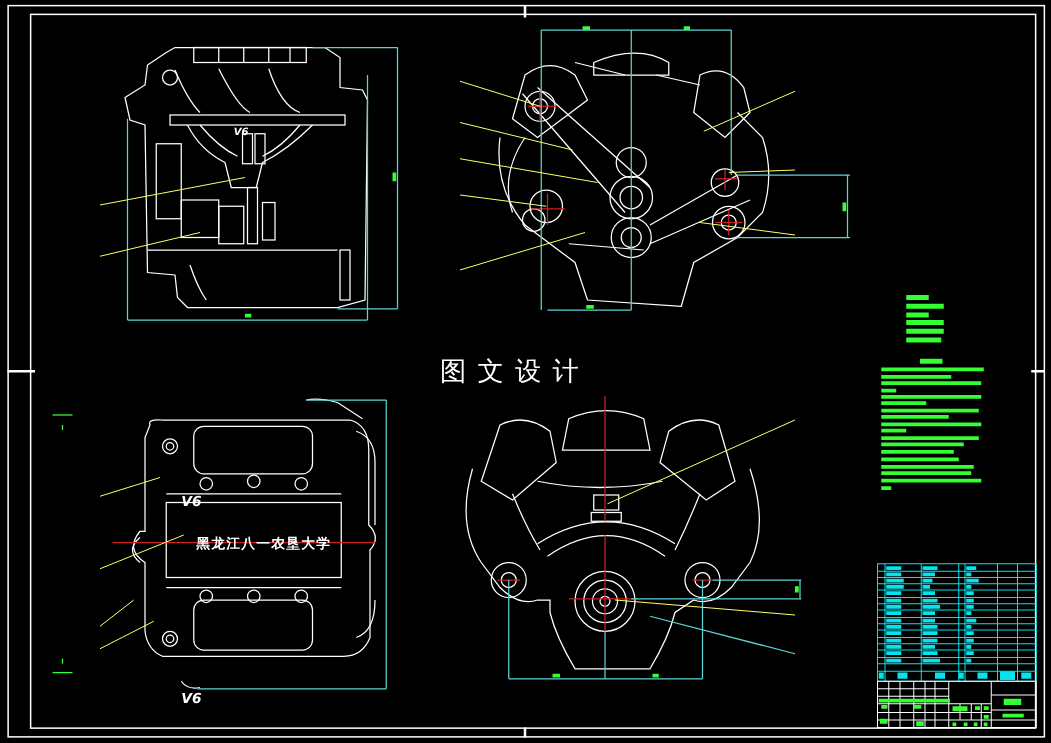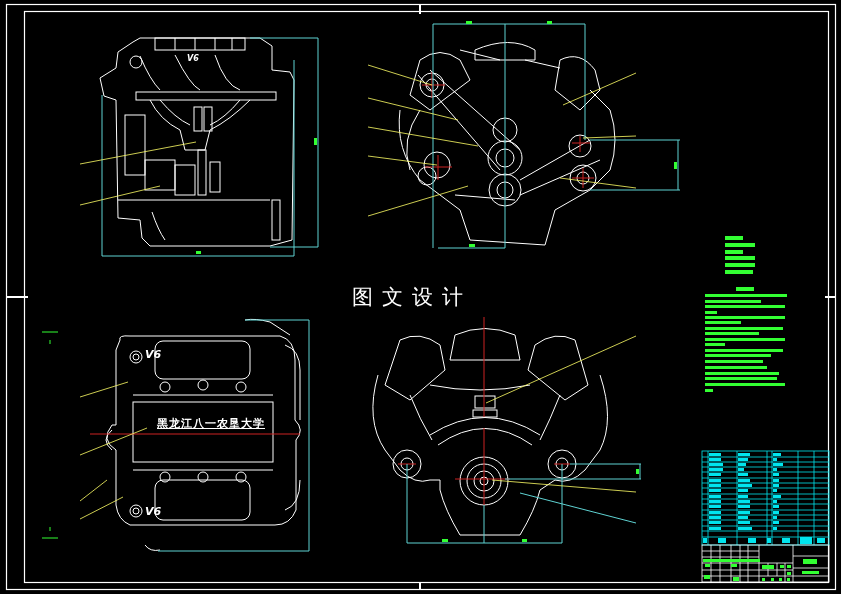--- a/index.html
+++ b/index.html
@@ -1,20 +1,20 @@
 <!DOCTYPE html>
 <html><head>
 <meta charset="utf-8">
 <style>
   html,body{margin:0;padding:0;background:#000;}
   body{width:841px;height:594px;position:relative;overflow:hidden;font-family:"DejaVu Sans",sans-serif;}
   svg{position:absolute;left:0;top:0;}
   .title{position:absolute;left:352px;top:283px;color:#fff;font-size:21px;letter-spacing:9px;font-family:"DejaVu Serif",serif;}
-  .uni{position:absolute;left:157px;top:416px;color:#fff;font-size:11px;font-weight:bold;letter-spacing:1px;font-family:"DejaVu Serif",serif;text-decoration:underline;}
-  .v6{position:absolute;color:#fff;font-size:11px;font-style:italic;font-weight:bold;}
+  .uni{position:absolute;left:157px;top:427px;color:#fff;font-size:11px;font-weight:bold;letter-spacing:1px;font-family:"DejaVu Serif",serif;}
+  .v6{position:absolute;color:#fff;font-size:11px;font-style:italic;font-weight:bold;margin-top:47px;}
 </style>
 </head>
 <body>
 
 <svg width="841" height="594" viewBox="0 0 841 594">
 
   <g fill="none" stroke="#fff" stroke-width="1.2">
     <rect x="6.5" y="4.5" width="829" height="585"></rect>
     <rect x="24.5" y="11.5" width="804" height="571"></rect>
     <line x1="6" y1="297" x2="28" y2="297" stroke-width="2"></line>

